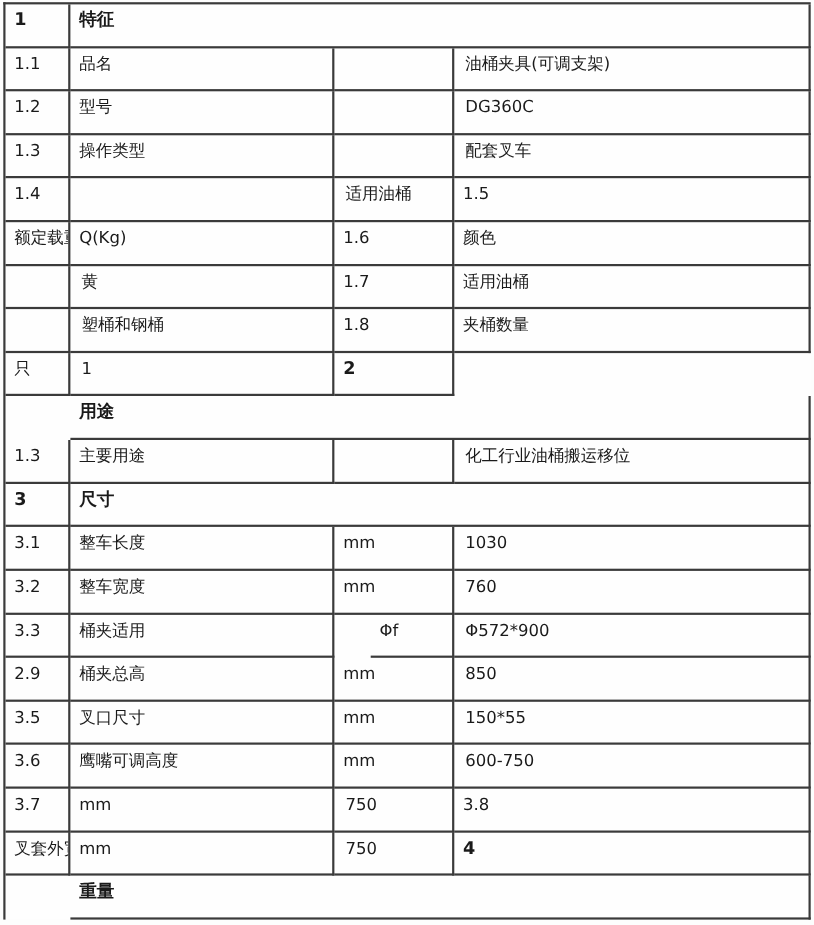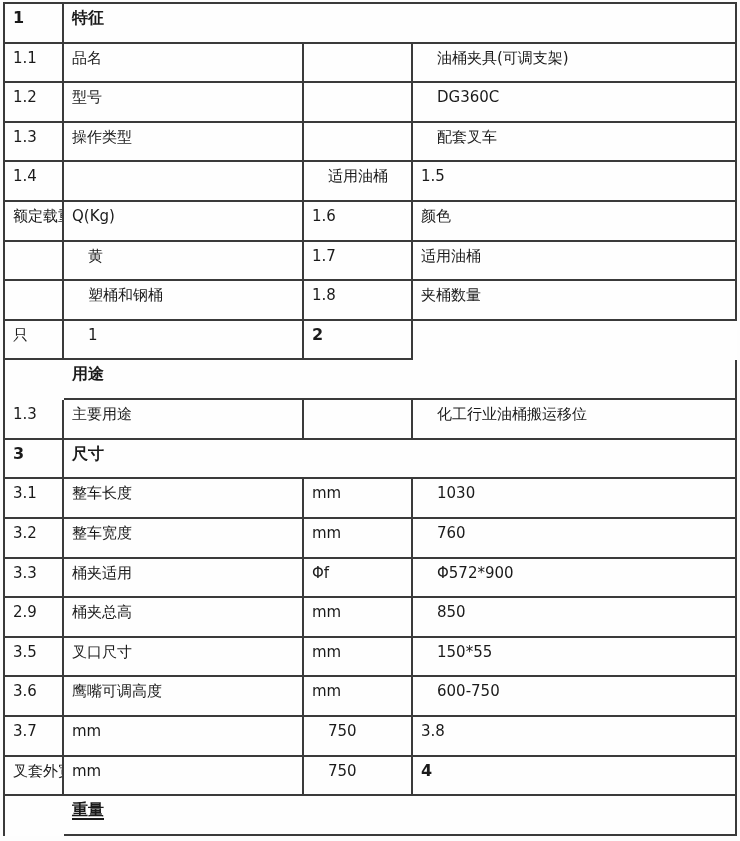--- a/index.html
+++ b/index.html
@@ -28,37 +28,37 @@
   .cell {
     box-sizing: border-box;
     border-right: 2px solid #3a3a3a;
     border-bottom: 2px solid #3a3a3a;
     padding: 4px 6px 0 8px;
     font-size: 15px;
     line-height: 20px;
     white-space: nowrap;
     overflow: hidden;
   }
-  .cell.value { padding-left: 24px; }
+  .cell.value { padding-left: 10px; }
   .cell.section-title,
   .cell.section-num {
     font-weight: bold;
     font-size: 16px;
   }
   .cell.section-title { grid-column: 2 / 5; }
   .underlined {
-    text-decoration: underline;
     text-decoration-thickness: 1.5px;
     text-underline-offset: 3px;
   }
   .wavy {
     text-decoration-style: wavy;
     text-decoration-color: #c00000;
     text-decoration-thickness: 1px;
     text-underline-offset: 4px;
+    margin-left: 33px;
   }
 </style>
 </head>
 <body>
 
 <div class="spec-table">
     <div class="cell num section-num">1</div>
     <div class="cell section-title">特征</div>
     <div class="cell num">1.1</div>
     <div class="cell label">品名</div>

